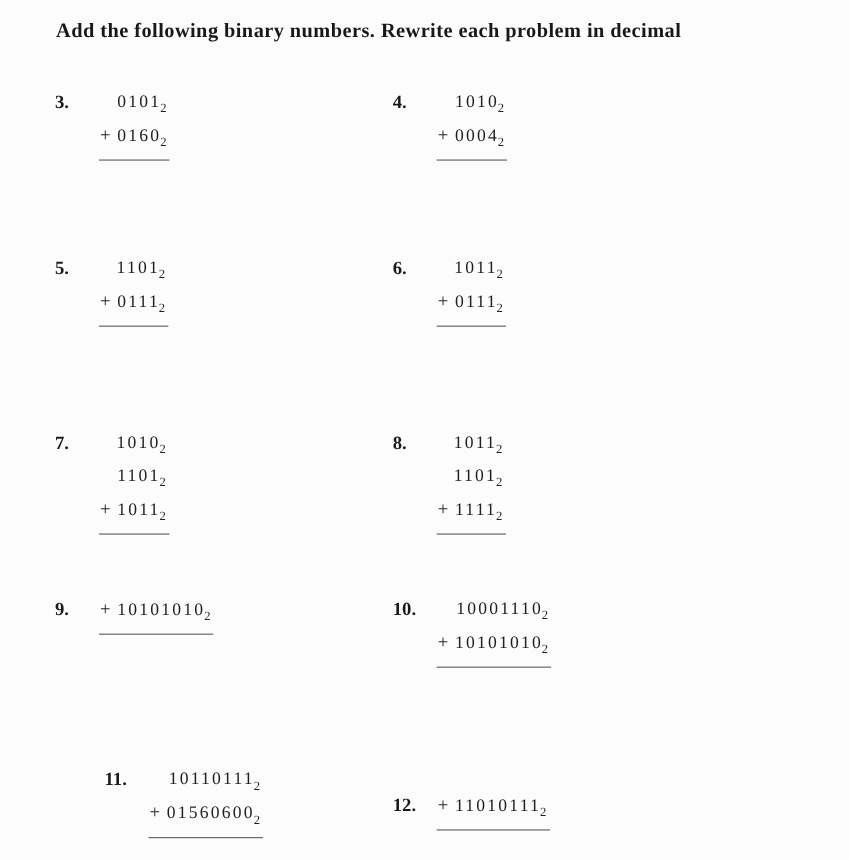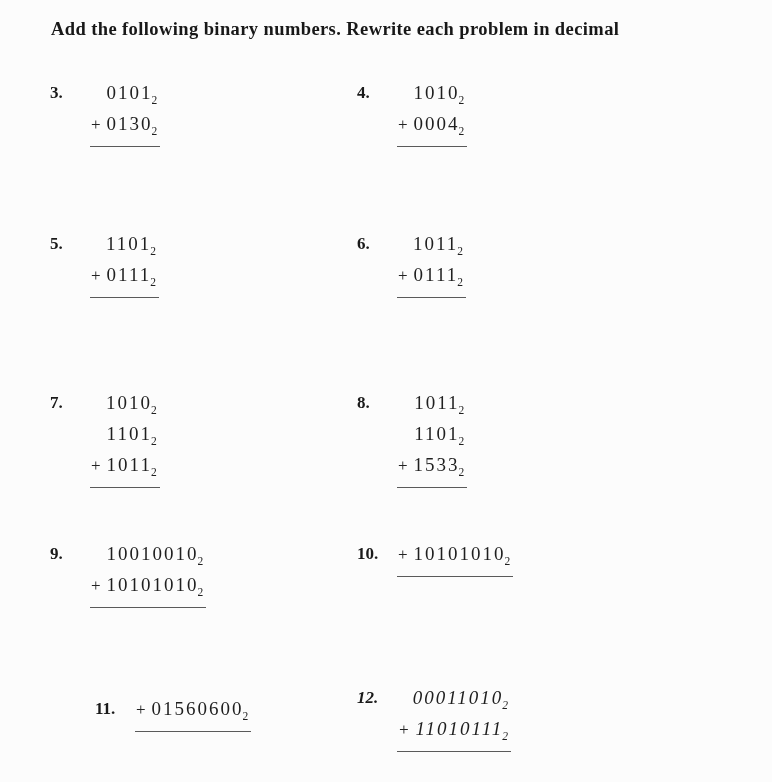--- a/index.html
+++ b/index.html
@@ -50,21 +50,21 @@
     border-bottom: 1.5px solid #5a5a5a;
     padding-bottom: 3px;
     padding-left: 1px;
   }
   .plus {
     font-size: 17px;
     margin-right: 6px;
     color: #222;
   }
   .digits {
-    font-size: 19px;
+    font-size: 16px;
     letter-spacing: 2px;
     color: #1f1f1f;
   }
   .base {
     font-size: 11.5px;
     vertical-align: -5px;
     letter-spacing: 0;
     color: #1f1f1f;
     margin-left: -1px;
   }
@@ -78,21 +78,21 @@
   <div class="header">
     <div>Add the following binary numbers. Rewrite each problem in decimal</div>
   </div>
 
   <div class="problem" style="left:50px; top:81px;">
     <span class="pnum">3.</span>
     <div class="add-block">
       <div class="op-row"><span class="digits">0101</span><span class="base">2</span></div>
       <div class="op-row sum-row">
           <span class="plus">+</span>
-          <span class="num-group"><span class="digits">0130</span><span class="base">2</span></span>
+          <span class="num-group"><span class="digits">0160</span><span class="base">2</span></span>
         </div>
     </div>
   </div>
 
   <div class="problem" style="left:357px; top:81px;">
     <span class="pnum">4.</span>
     <div class="add-block">
       <div class="op-row"><span class="digits">1010</span><span class="base">2</span></div>
       <div class="op-row sum-row">
           <span class="plus">+</span>
@@ -135,60 +135,60 @@
     </div>
   </div>
 
   <div class="problem" style="left:357px; top:391px;">
     <span class="pnum">8.</span>
     <div class="add-block">
       <div class="op-row"><span class="digits">1011</span><span class="base">2</span></div>
       <div class="op-row"><span class="digits">1101</span><span class="base">2</span></div>
       <div class="op-row sum-row">
           <span class="plus">+</span>
-          <span class="num-group"><span class="digits">1533</span><span class="base">2</span></span>
+          <span class="num-group"><span class="digits">1111</span><span class="base">2</span></span>
         </div>
     </div>
   </div>
 
   <div class="problem" style="left:50px; top:542px;">
     <span class="pnum">9.</span>
     <div class="add-block">
-      <div class="op-row"><span class="digits">10010010</span><span class="base">2</span></div>
       <div class="op-row sum-row">
           <span class="plus">+</span>
           <span class="num-group"><span class="digits">10101010</span><span class="base">2</span></span>
         </div>
     </div>
   </div>
 
   <div class="problem" style="left:357px; top:542px;justify-content:flex-end;">
     <span class="pnum">10.</span>
     <div class="add-block">
+      <div class="op-row"><span class="digits">10001110</span><span class="base">2</span></div>
       <div class="op-row sum-row">
           <span class="plus">+</span>
           <span class="num-group"><span class="digits">10101010</span><span class="base">2</span></span>
         </div>
     </div>
   </div>
 
   <div class="problem" style="left:50px; top:697px;margin-left:45px;">
     <span class="pnum">11.</span>
     <div class="add-block">
+      <div class="op-row"><span class="digits">10110111</span><span class="base">2</span></div>
       <div class="op-row sum-row">
           <span class="plus">+</span>
           <span class="num-group"><span class="digits">01560600</span><span class="base">2</span></span>
         </div>
     </div>
   </div>
 
-  <div class="problem" style="left:357px; top:686px;font-style:italic;">
+  <div class="problem" style="left:357px; top:720px;">
     <span class="pnum">12.</span>
     <div class="add-block">
-      <div class="op-row"><span class="digits">00011010</span><span class="base">2</span></div>
       <div class="op-row sum-row">
           <span class="plus">+</span>
           <span class="num-group"><span class="digits">11010111</span><span class="base">2</span></span>
         </div>
     </div>
   </div>
 
 </div>
 
 </body></html>

